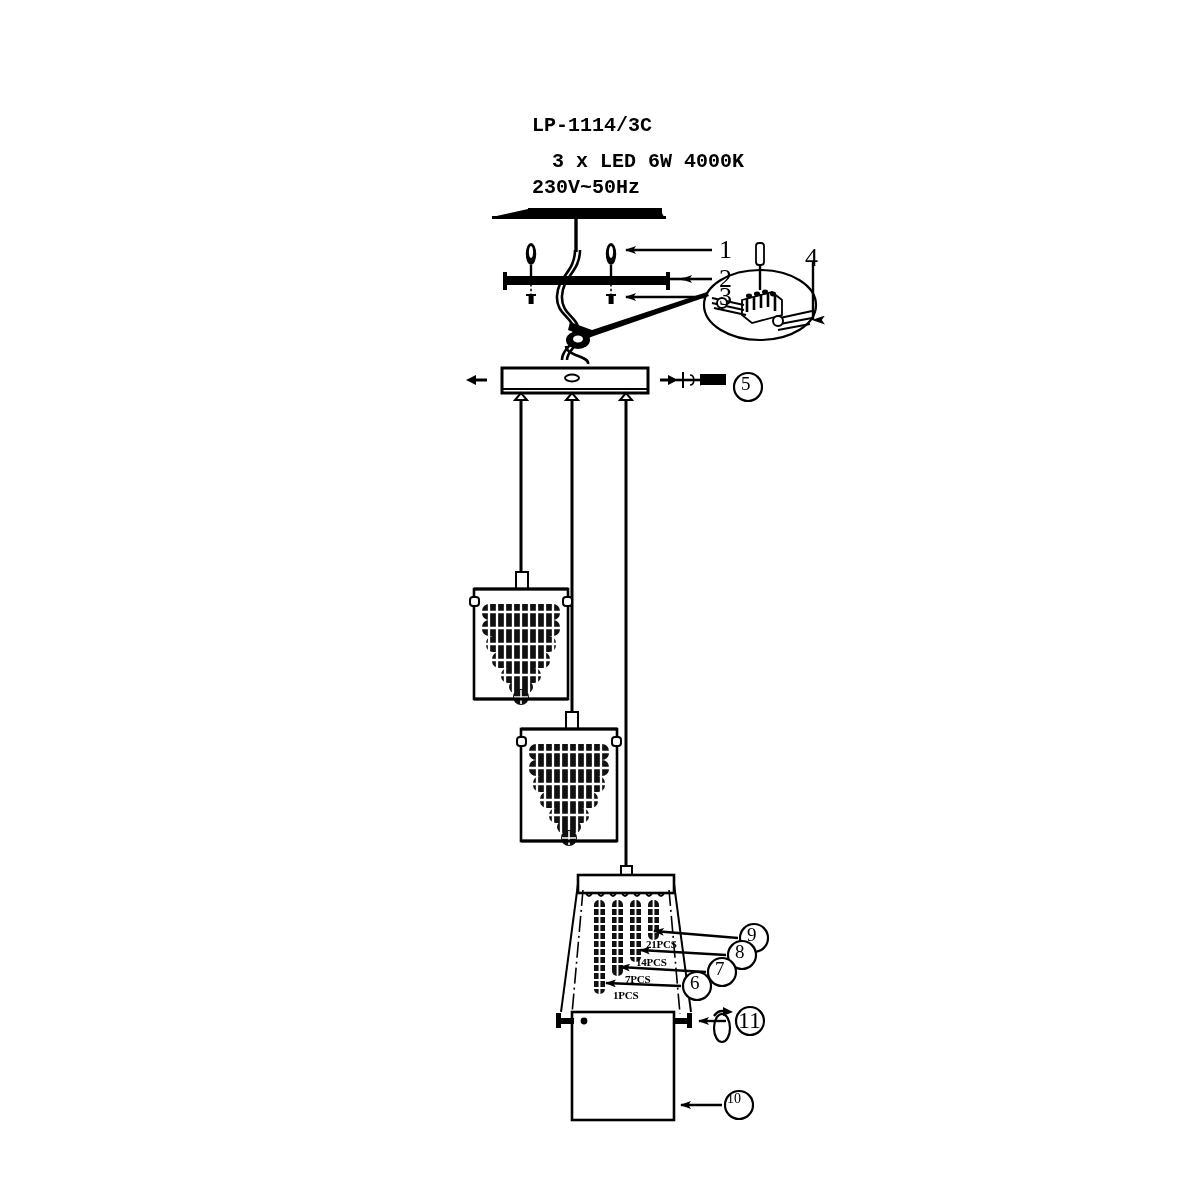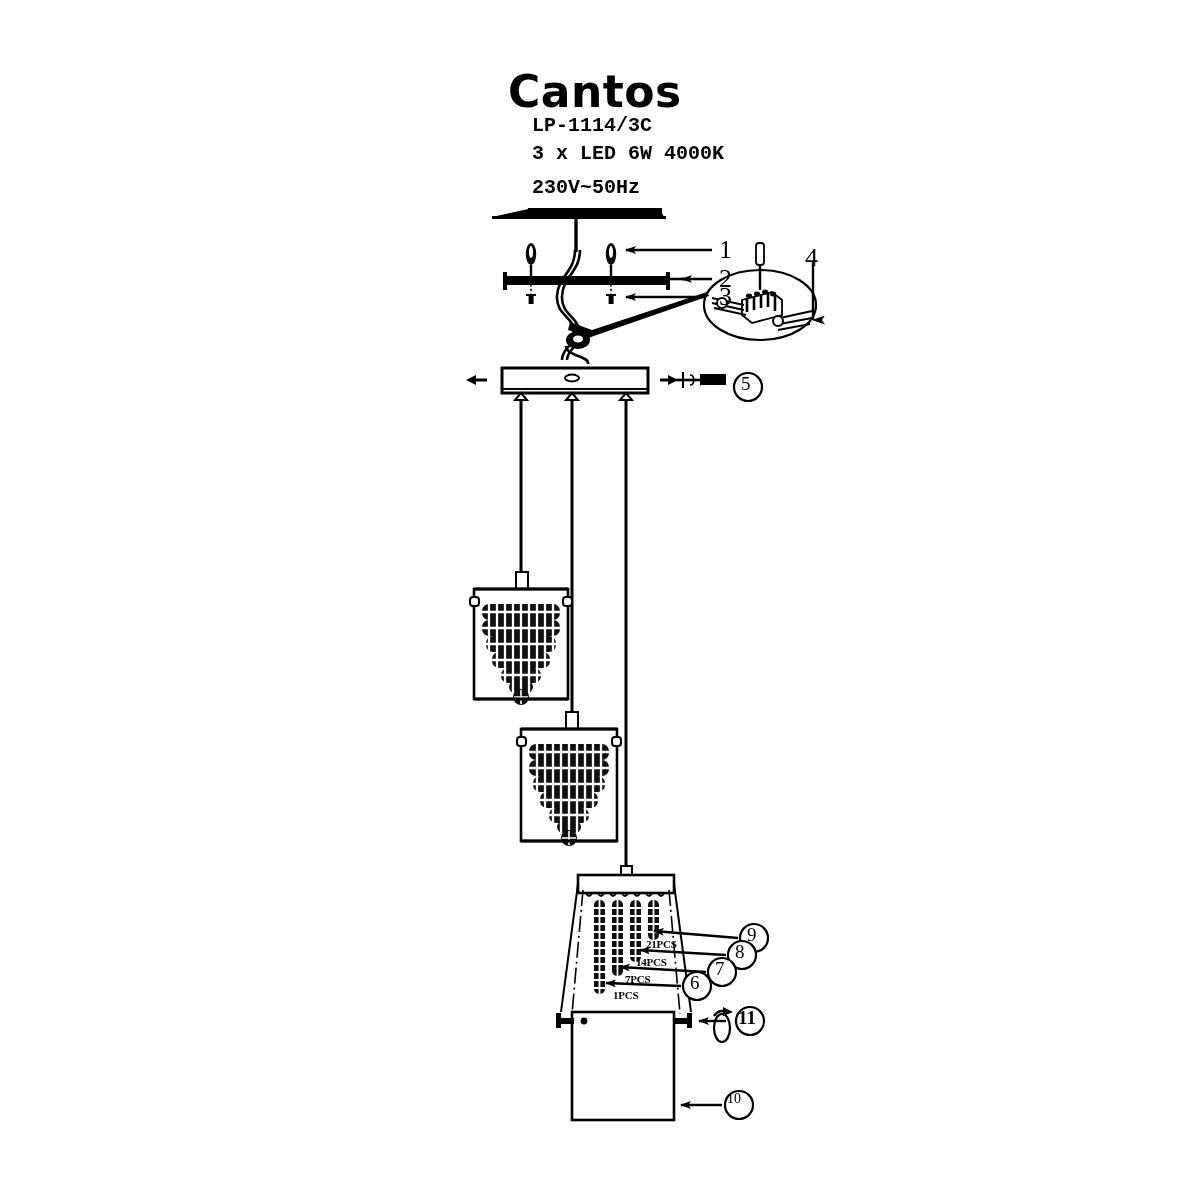--- a/index.html
+++ b/index.html
@@ -33,21 +33,21 @@
   }
   .txt-spec {
     position: absolute;
     left: 532px;
     font-size: 20px;
     font-weight: bold;
     font-family: Liberation Mono, monospace;
     white-space: nowrap;
   }
   #spec-model { top: 114px; }
-  #spec-lamp  { top: 142px; }
+  #spec-lamp  { top: 150px; margin-left: 20px; }
   #spec-volt  { top: 176px; text-align: right; }
 
   .pcs-label {
     position: absolute;
     font-size: 11px;
     font-weight: bold;
     font-family: "Liberation Serif", serif;
     white-space: nowrap;
     letter-spacing: -0.2px;
   }
@@ -57,21 +57,20 @@
     font-family: "Liberation Serif", serif;
     white-space: nowrap;
   }
   svg { display: block; }
 </style>
 </head>
 <body>
 
 <div id="sheet">
 
-  <div class="txt-title">Cantos</div>
   <div class="txt-spec" id="spec-model">LP-1114/3C</div>
   <div class="txt-spec" id="spec-lamp">3 x LED 6W 4000K</div>
   <div class="txt-spec" id="spec-volt">230V~50Hz</div>
 
   <svg width="1200" height="1200" viewBox="0 0 1200 1200" style="position:absolute;left:0;top:0;">
 
     <defs>
       <marker id="arw" markerWidth="11" markerHeight="8" refX="10" refY="4" orient="auto" markerUnits="userSpaceOnUse">
         <path d="M0,0 L11,4 L0,8 L2.6,4 Z" fill="#000"></path>
       </marker>
@@ -388,21 +387,21 @@
   <div class="num-label" style="left:719px; top:235px;">1</div>
   <div class="num-label" style="left:719px; top:264px;">2</div>
   <div class="num-label" style="left:719px; top:282px;">3</div>
   <div class="num-label" style="left:805px; top:243px;">4</div>
 
   <div class="num-label" style="left:741px; top:373px; font-size:19px;">5</div>
   <div class="num-label" style="left:747px; top:924px; font-size:19px;">9</div>
   <div class="num-label" style="left:735px; top:941px; font-size:19px;">8</div>
   <div class="num-label" style="left:715px; top:958px; font-size:19px;">7</div>
   <div class="num-label" style="left:690px; top:972px; font-size:19px;">6</div>
-  <div class="num-label" style="left:738px; top:1007px; font-size:19px;font-weight:bold;">11</div>
+  <div class="num-label" style="left:738px; top:1007px; font-size:24px;">11</div>
   <div class="num-label" style="left:727px; top:1091px; font-size:14px;">10</div>
 
   <div class="pcs-label" style="left:646px; top:938px;">21PCS</div>
   <div class="pcs-label" style="left:636px; top:956px;">14PCS</div>
   <div class="pcs-label" style="left:625px; top:973px;">7PCS</div>
   <div class="pcs-label" style="left:613px; top:989px;">1PCS</div>
 
 </div>
 
 </body></html>

